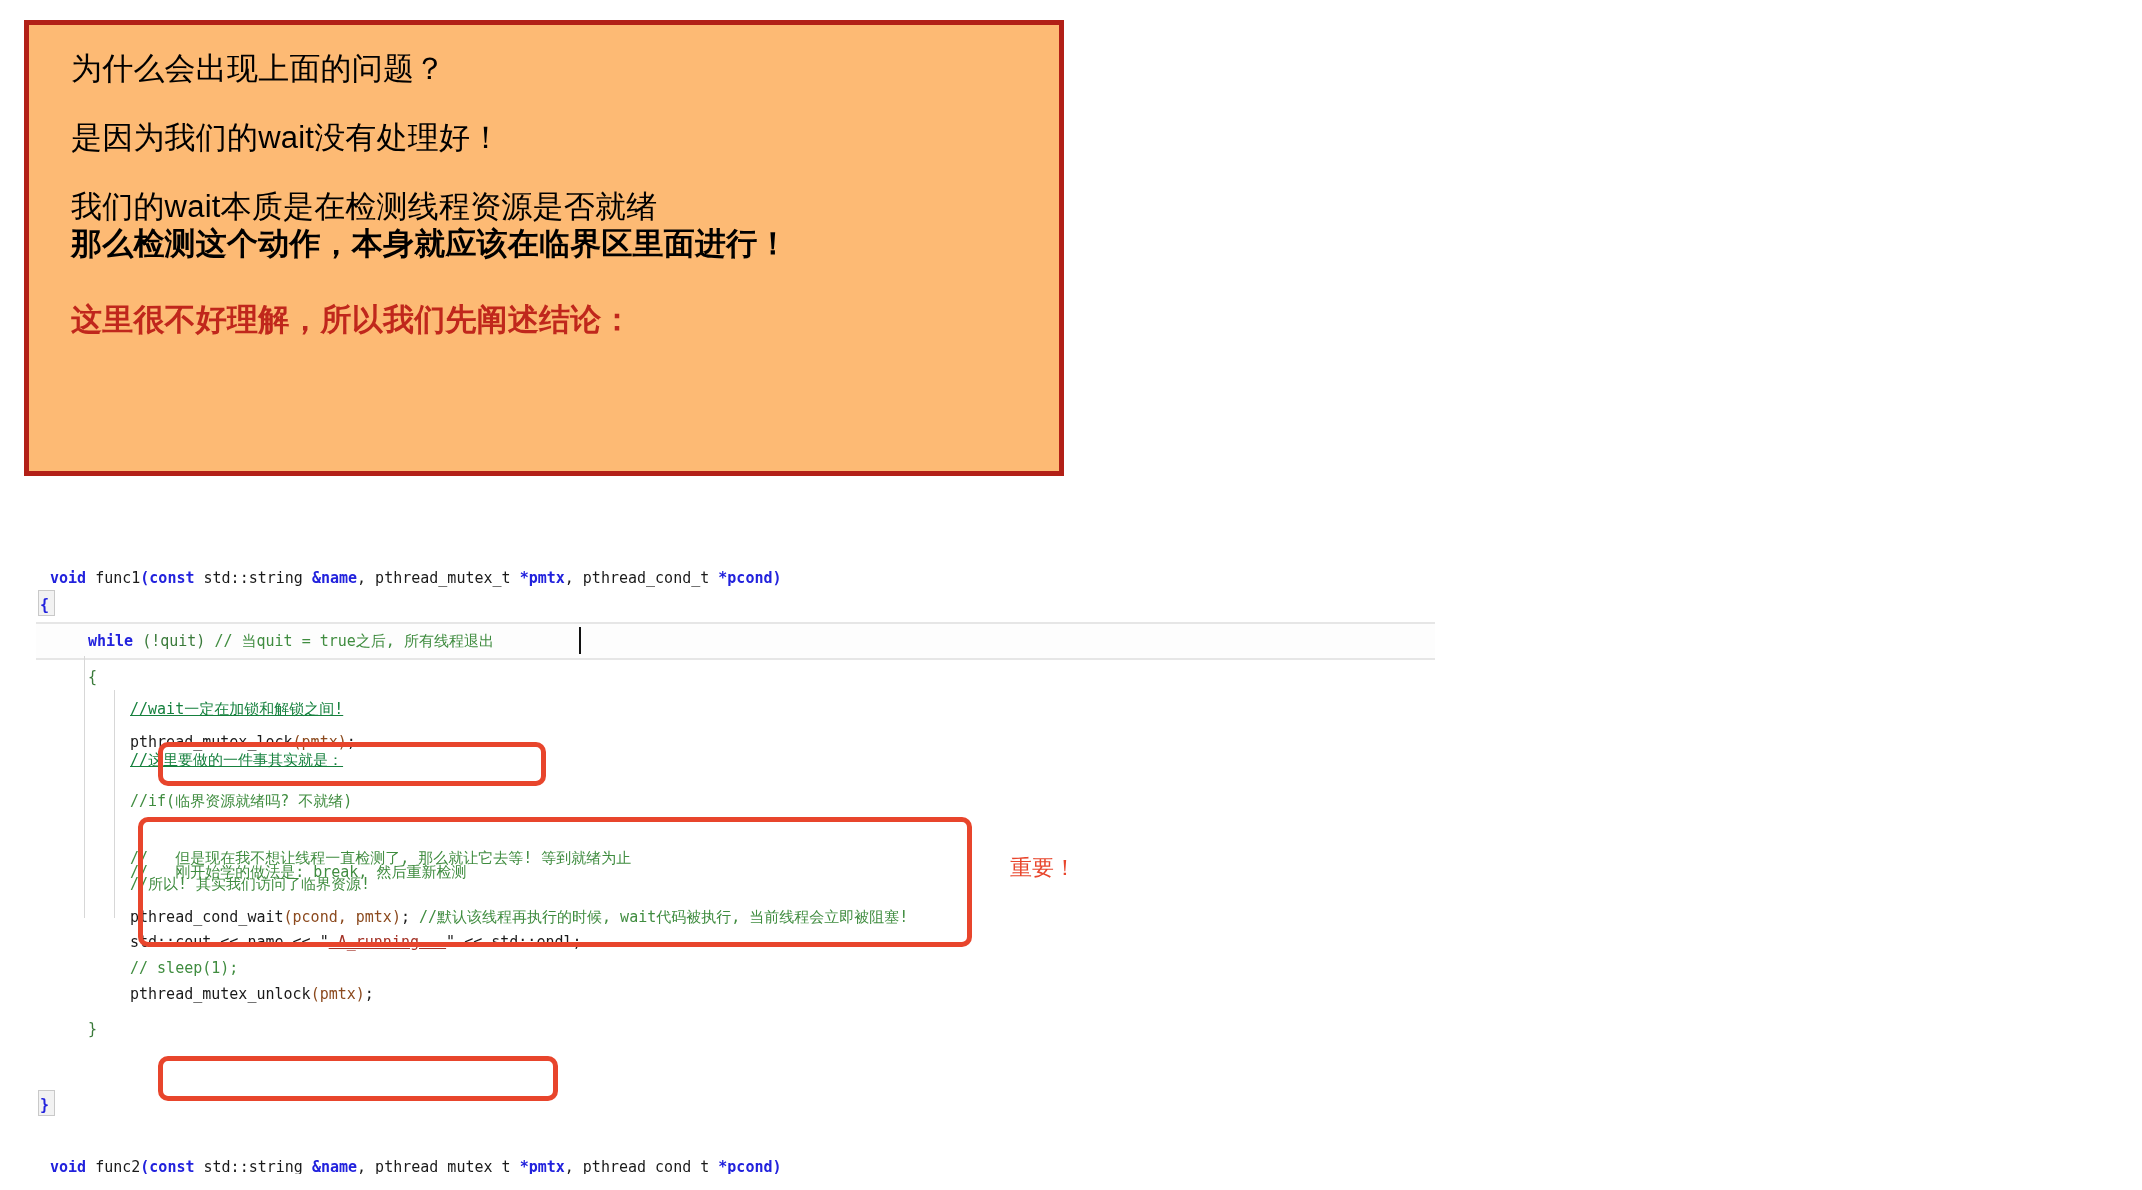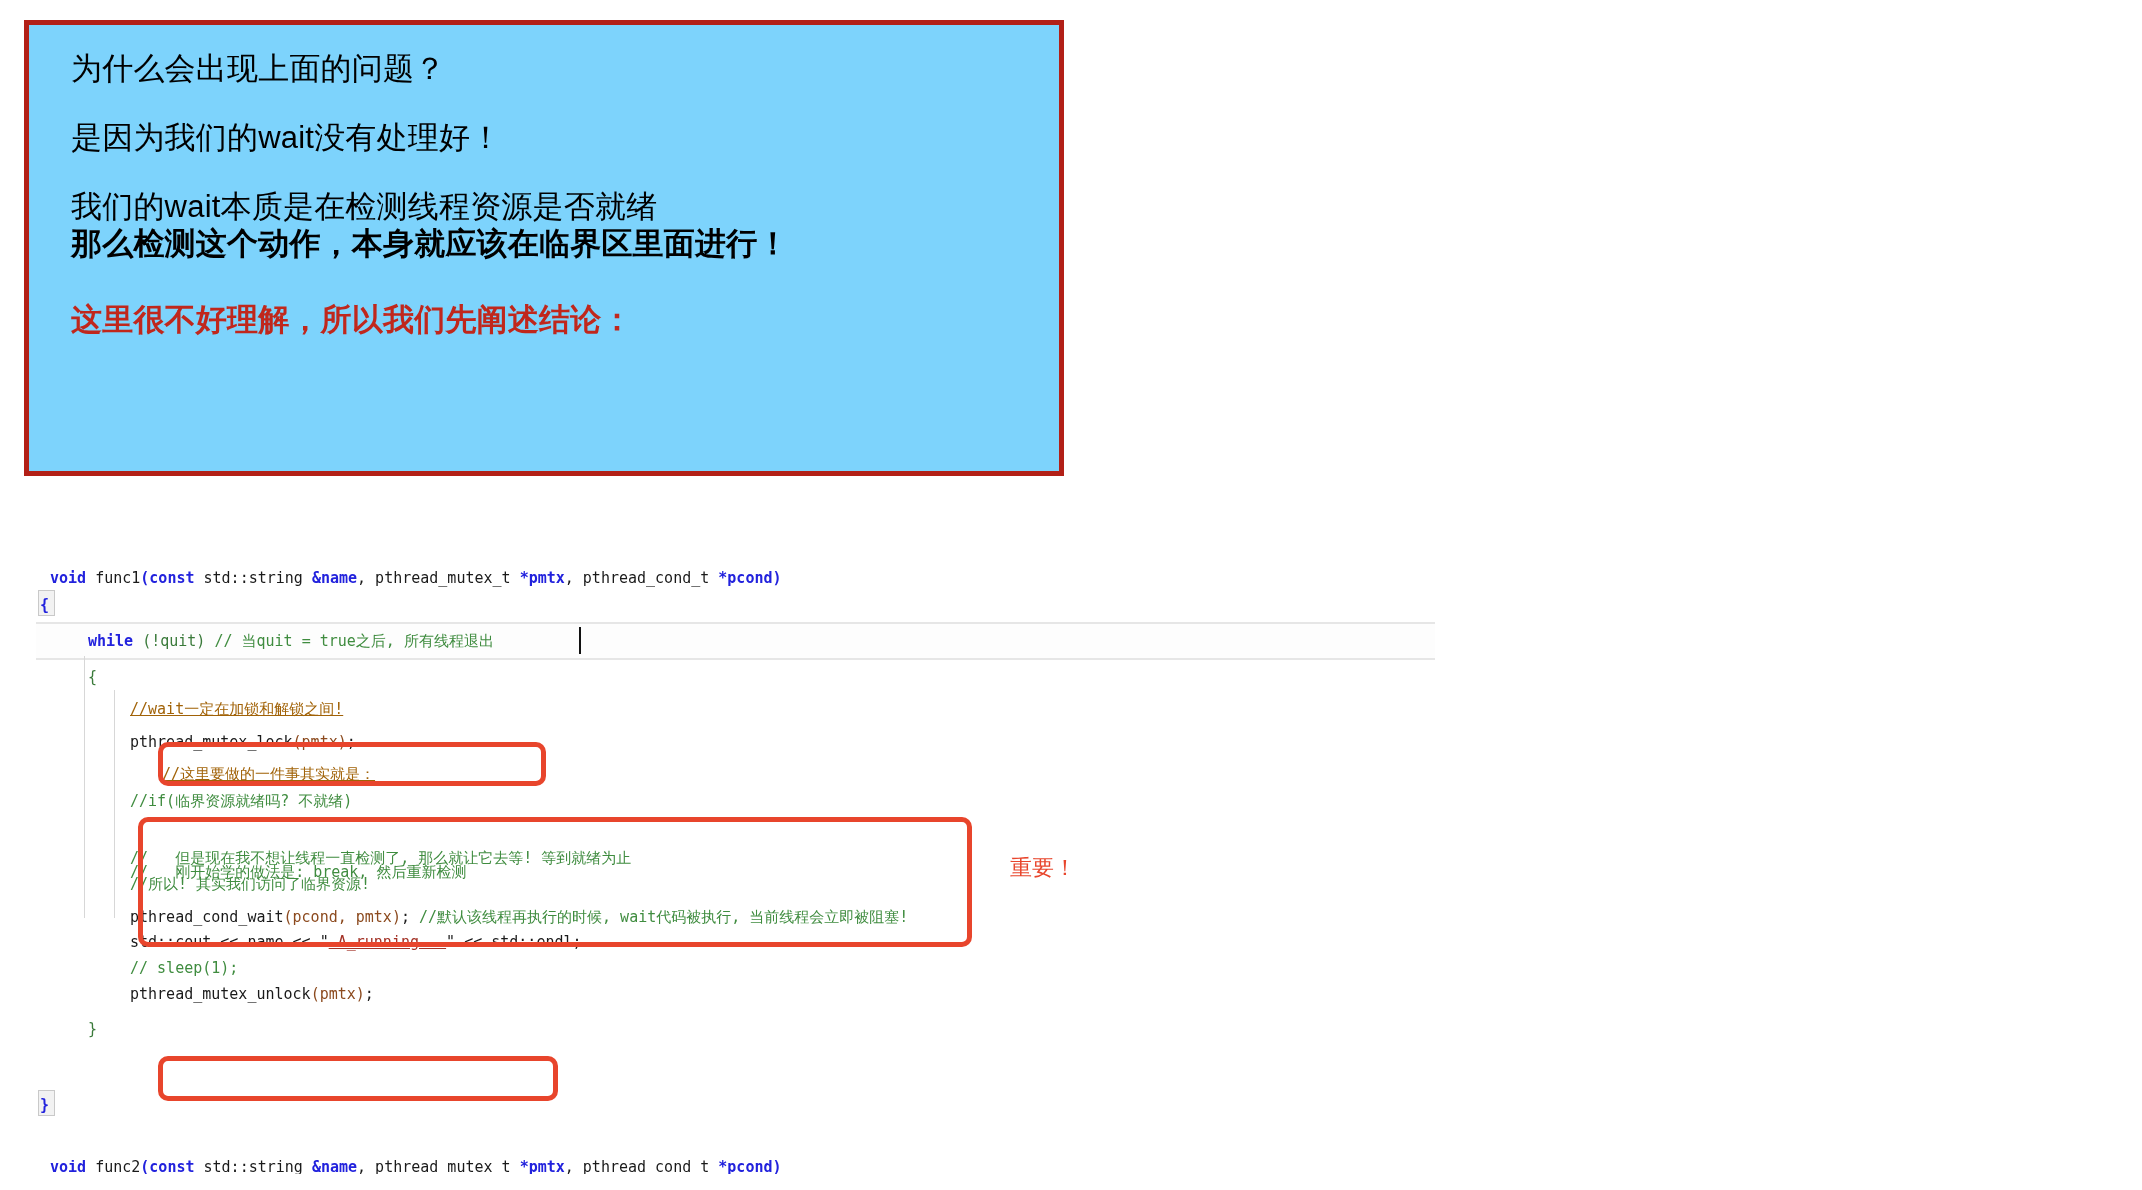--- a/index.html
+++ b/index.html
@@ -18,21 +18,21 @@
 
   
   #callout-box {
     position: absolute;
     left: 24px;
     top: 20px;
     width: 1040px;
     height: 456px;
     border: 5px solid #b22017;
     box-sizing: border-box;
-    background: #7dd3fc;
+    background: #fdba74;
   }
   #callout-inner {
     padding: 28px 0 0 42px;
   }
   .callout-line {
     font-size: 31px;
     line-height: 1.0;
     color: #000000;
     white-space: pre;
     letter-spacing: 0.2px;
@@ -63,21 +63,21 @@
     height: 34px;
     font-family: "DejaVu Sans Mono", "Liberation Mono", monospace;
     font-size: 15px;
     color: #1a1a1a;
   }
   
   .kw   { color: #2222dd; font-weight: bold; }
   .brace{ color: #2222dd; font-weight: bold; }
   .brace-g { color: #3a7a3a; }
   .cmt  { color: #3f8c3f; }
-  .cmt-u{ color: #a16207; text-decoration: underline; }
+  .cmt-u{ color: #15803d; text-decoration: underline; }
   .str  { color: #a33226; text-decoration: underline; }
   .punc { color: #8c4a1e; }
   .plain{ color: #1a1a1a; }
 
   
   #current-line-highlight {
     position: absolute;
     left: 36px;
     top: 62px;
     width: 1399px;
@@ -182,21 +182,21 @@
 
   <div class="code-line" style="left:88px; top:64px;"><span class="kw">while</span><span class="brace-g"> (!quit) </span><span class="cmt">// 当quit = true之后, 所有线程退出</span></div>
   <div id="code-caret" style="left:579px; top:67px;"></div>
 
   <div class="code-line brace-g" style="left:88px; top:100px;">{</div>
 
   <div class="code-line cmt-u" style="left:130px; top:132px;">//wait一定在加锁和解锁之间!</div>
 
   <div class="code-line" style="left:130px; top:165px;"><span class="plain">pthread_mutex_lock</span><span class="punc">(pmtx)</span><span class="plain">;</span></div>
 
-  <div class="code-line cmt-u" style="left:130px; top:197px;margin-left:32px;">//这里要做的一件事其实就是：</div>
+  <div class="code-line cmt-u" style="left:130px; top:183px;">//这里要做的一件事其实就是：</div>
 
   <div class="code-line cmt" style="left:130px; top:224px;">//if(临界资源就绪吗? 不就绪)</div>
   <div class="code-line cmt" style="left:130px; top:255px;margin-top:40px;">//   刚开始学的做法是: break, 然后重新检测</div>
   <div class="code-line cmt" style="left:130px; top:281px;">//   但是现在我不想让线程一直检测了, 那么就让它去等! 等到就绪为止</div>
   <div class="code-line cmt" style="left:130px; top:307px;">//所以! 其实我们访问了临界资源!</div>
 
   <div class="code-line" style="left:130px; top:340px;"><span class="plain">pthread_cond_wait</span><span class="punc">(pcond, pmtx)</span><span class="plain">;</span><span class="cmt"> //默认该线程再执行的时候, wait代码被执行, 当前线程会立即被阻塞!</span></div>
 
   <div class="code-line" style="left:130px; top:365px;"><span class="plain">std::cout &lt;&lt; name &lt;&lt; </span><span class="plain">"</span><span class="str"> A_running...</span><span class="plain">"</span><span class="plain"> &lt;&lt; std::endl;</span></div>
 

